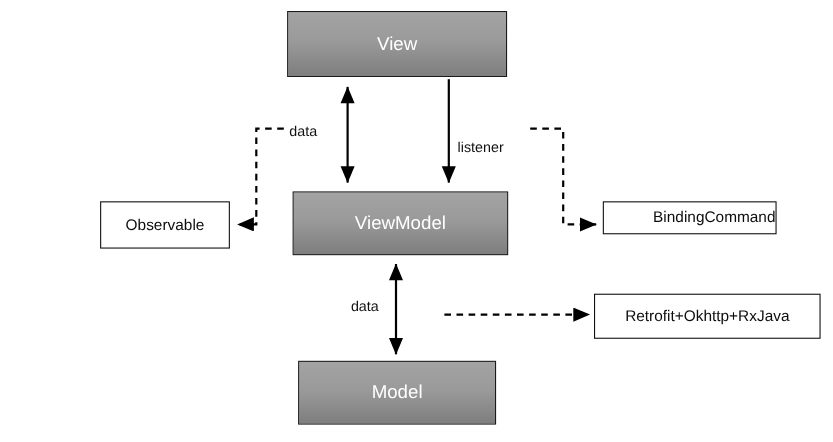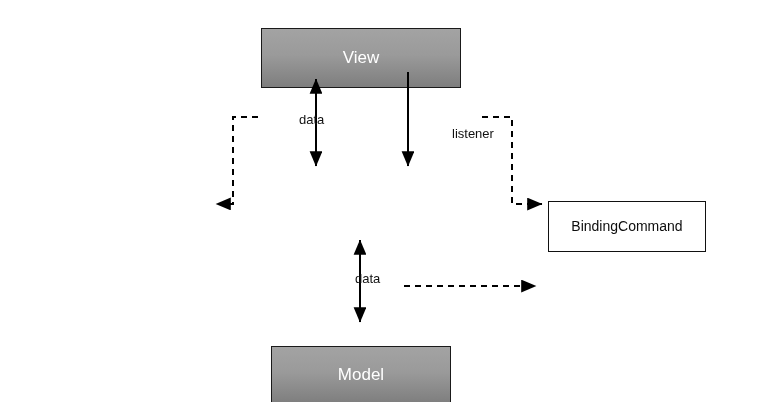--- a/index.html
+++ b/index.html
@@ -17,21 +17,20 @@
     background: #ffffff;
     overflow: hidden;
   }
   .node {
     position: absolute;
     box-sizing: border-box;
     display: flex;
     align-items: center;
     justify-content: center;
     text-align: center;
-    margin-top: 18px;
   }
   
   .node-gray {
     background: linear-gradient(to bottom, #a3a3a3 0%, #9a9a9a 45%, #7e7e7e 100%);
     border: 1px solid #1a1a1a;
     color: #ffffff;
     font-size: 17px;
   }
   
   .node-white {
@@ -56,42 +55,50 @@
     overflow: visible;
   }
 
   
   .edge-caption {
     position: absolute;
     font-size: 13px;
     color: #111111;
     white-space: nowrap;
     line-height: 1;
-    margin-left: 36px;
   }
 </style>
 </head>
 <body>
 
 <div id="canvas">
 
   <div class="node node-gray" style="left:261px; top:10px; width:200px; height:60px;">
     <span class="node-label">View</span>
   </div>
 
+  <div class="node node-gray" style="left:266px; top:174px; width:196px; height:58px;">
+    <span class="node-label">ViewModel</span>
+  </div>
 
   <div class="node node-gray" style="left:271px; top:328px; width:180px; height:58px;">
     <span class="node-label">Model</span>
   </div>
 
+  <div class="node node-white" style="left:91px; top:183px; width:118px; height:43px;">
+    <span class="node-label">Observable</span>
+  </div>
 
-  <div class="node node-white" style="left:548px; top:183px; width:158px; height:51px;">
+  <div class="node node-white" style="left:548px; top:183px; width:158px; height:30px;justify-content:flex-end;">
     <span class="node-label">BindingCommand</span>
   </div>
 
+  <div class="node node-white" style="left:540px; top:267px; width:206px; height:41px;">
+    <span class="node-label">Retrofit+Okhttp+RxJava</span>
+  </div>
 
   <div class="edge" style="left:0; top:0; width:757px; height:402px;">
     <svg width="757" height="402" viewBox="0 0 757 402">
       <defs>
         <marker id="arrow-solid" markerWidth="9" markerHeight="9" refX="7.4" refY="3.2" orient="auto" markerUnits="strokeWidth">
           <path d="M0,0 L7.6,3.2 L0,6.4 z" fill="#000000"></path>
         </marker>
         <marker id="arrow-solid-start" markerWidth="9" markerHeight="9" refX="0.2" refY="3.2" orient="auto" markerUnits="strokeWidth">
           <path d="M7.6,0 L0,3.2 L7.6,6.4 z" fill="#000000"></path>
         </marker>

